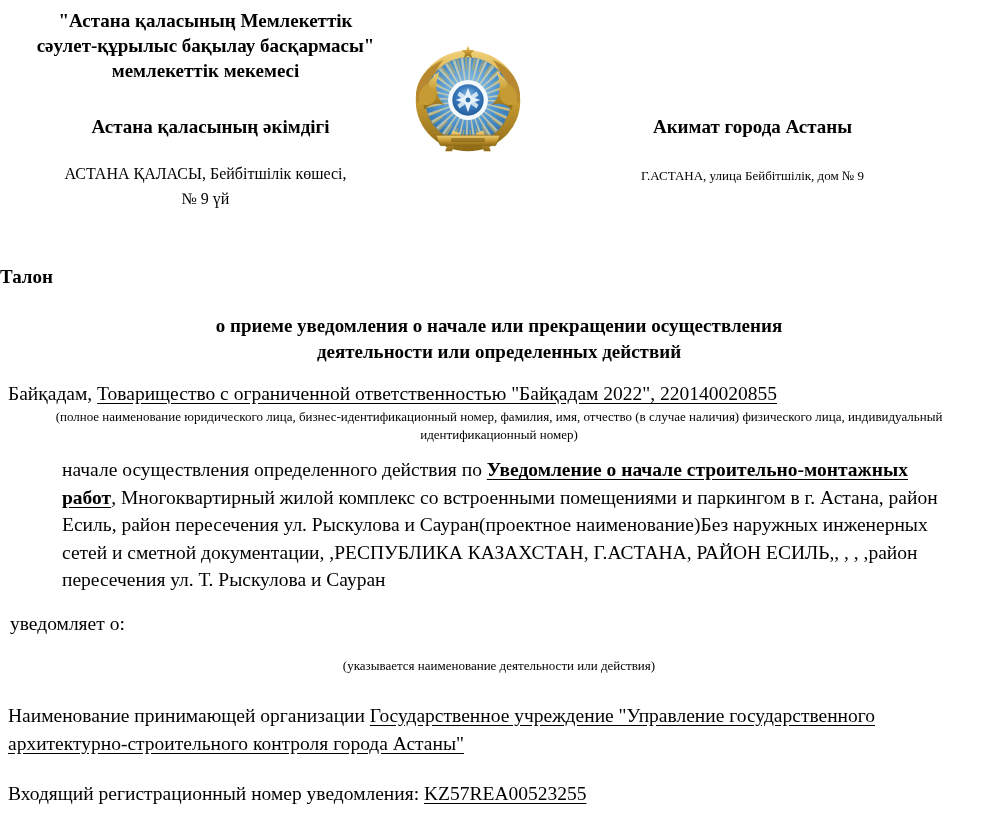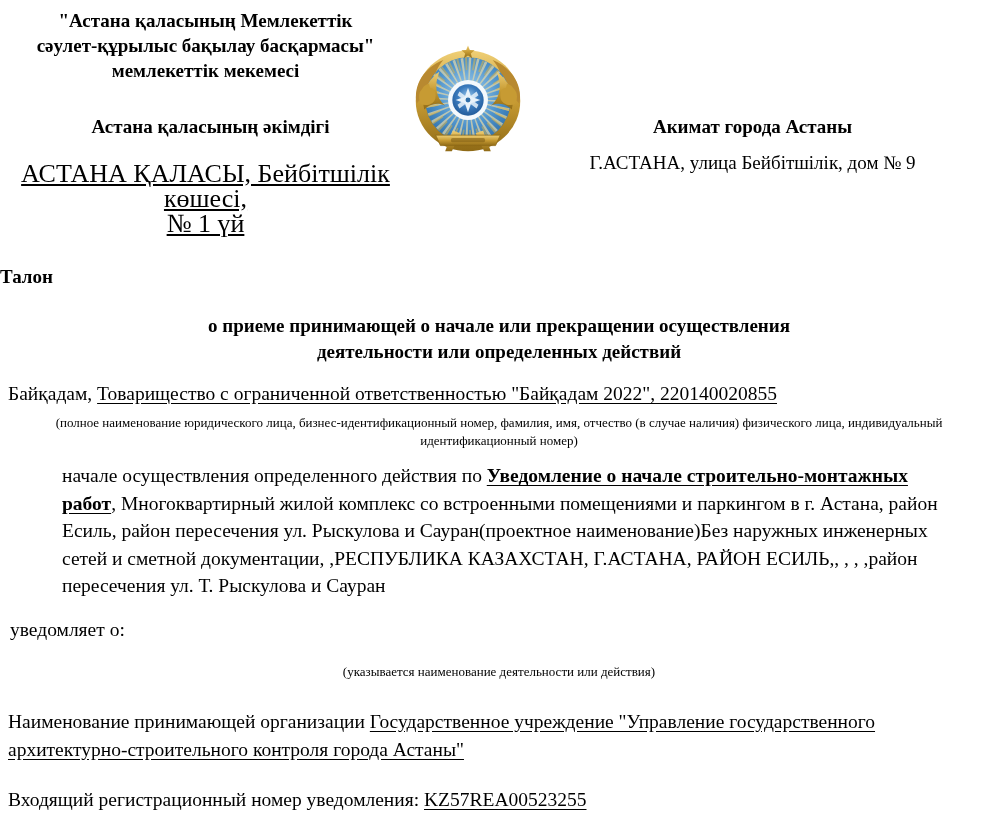--- a/index.html
+++ b/index.html
@@ -21,22 +21,22 @@
   .hblock {
     position: absolute;
     text-align: center;
     font-size: 19px;
     line-height: 25px;
   }
   .hl-org   { left: 8px;   top: 8px;   width: 395px; font-weight: bold; }
   .hr-org   { left: 525px; top: 8px;   width: 455px; font-weight: bold; }
   .hl-akimat{ left: 13px;   top: 114px; width: 395px; font-weight: bold; }
   .hr-akimat{ left: 525px; top: 114px; width: 455px; font-weight: bold; }
-  .hl-addr  { left: 8px;   top: 161px; width: 395px; font-size: 26px; line-height: 25px; text-decoration: underline; }
-  .hr-addr  { left: 525px; top: 150px; width: 455px; font-size: 19px; line-height: 25px; }
+  .hl-addr  { left: 8px;   top: 161px; width: 395px; font-size: 16px; line-height: 25px; }
+  .hr-addr  { left: 525px; top: 163px; width: 455px; font-size: 13px; line-height: 25px; }
   .emblem   { position: absolute; left: 411px; top: 43px; width: 114px; height: 114px; }
   
   .title {
     margin-top: 46px;
     text-align: left;
     font-weight: bold;
     font-size: 19px;
   }
   .subtitle {
     margin-top: 25px;
@@ -44,21 +44,21 @@
     font-weight: bold;
     font-size: 19px;
     line-height: 26px;
   }
   .para { font-size: 19.5px; }
   .applicant { margin: 17px 8px 0 8px; line-height: 24px; }
   .caption {
     text-align: center;
     font-size: 13px;
     line-height: 18px;
-    margin-top: 8px;
+    margin-top: 2px;
     padding: 0 20px;
   }
   .lead { margin: 19px 8px 0 10px; }
   .action {
     margin: 12px 58px 0 62px;
     line-height: 27.5px;
   }
   .caption2 { margin-top: 22px; }
   .recv { margin: 27px 58px 0 8px; line-height: 28px; }
   .reg  { margin: 25px 8px 0 8px; }
@@ -126,29 +126,29 @@
         <path d="M26 97 L94 97 L89 108 L31 108 Z" fill="url(#gold)" stroke="#8F6A16" stroke-width="0.8"></path>
         <rect x="42" y="100" width="36" height="4.6" rx="2" fill="#7A5A12" opacity="0.55"></rect>
       </svg>
     </div>
 
     <div class="hblock hl-akimat">Астана қаласының әкімдігі</div>
     <div class="hblock hr-akimat">Акимат города Астаны</div>
 
     <div class="hblock hl-addr">
       <div>АСТАНА ҚАЛАСЫ, Бейбітшілік көшесі,</div>
-      <div>№ 1 үй</div>
+      <div>№ 9 үй</div>
     </div>
     <div class="hblock hr-addr">Г.АСТАНА, улица Бейбітшілік, дом № 9</div>
   </div>
 
   <div class="title">Талон</div>
 
   <div class="subtitle">
-    <div>о приеме принимающей о начале или прекращении осуществления</div>
+    <div>о приеме уведомления о начале или прекращении осуществления</div>
     <div>деятельности или определенных действий</div>
   </div>
 
   <div class="para applicant">
     <span>Байқадам,</span>
     <span class="u">Товарищество с ограниченной ответственностью "Байқадам 2022", 220140020855</span>
   </div>
   <div class="caption">(полное наименование юридического лица, бизнес-идентификационный номер, фамилия, имя, отчество (в случае наличия) физического лица, индивидуальный идентификационный номер)</div>
 
   <div class="para action">

